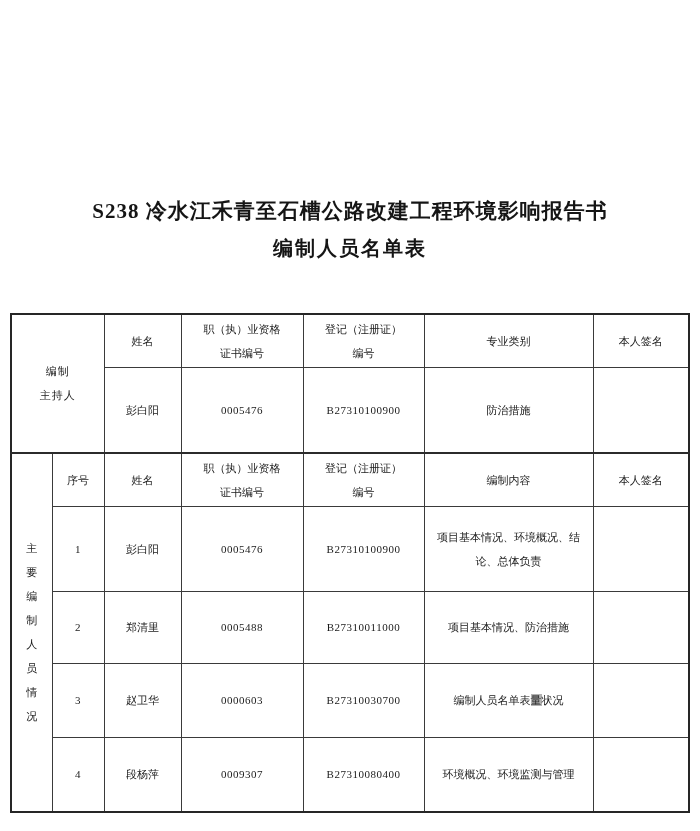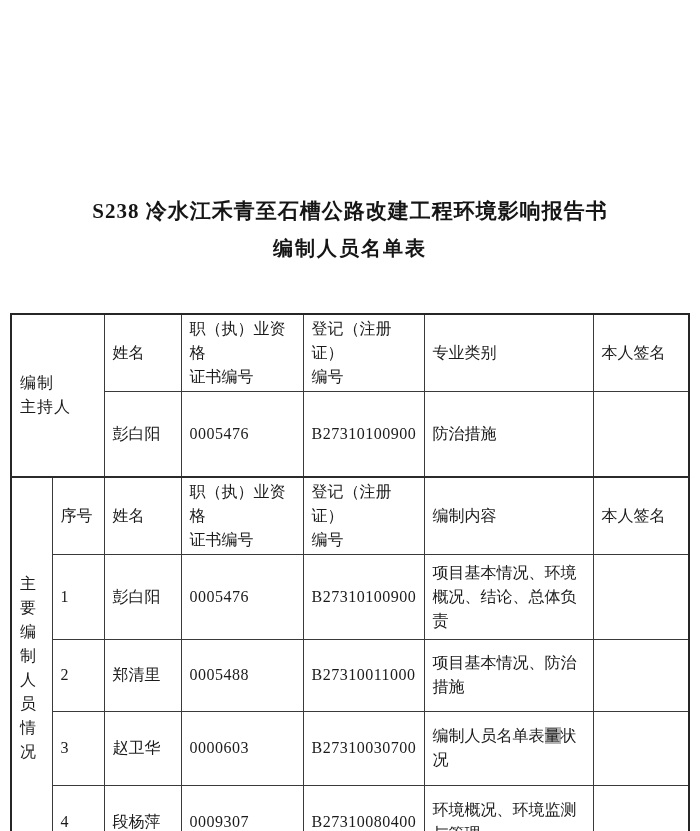--- a/index.html
+++ b/index.html
@@ -28,23 +28,23 @@
     position: absolute;
     left: 10px;
     top: 313px;
     width: 678px;
     border-collapse: collapse;
     table-layout: fixed;
     border: 2px solid #262626;
   }
   table.roster td {
     border: 1px solid #3a3a3a;
-    text-align: left;
+    text-align: center;
     vertical-align: middle;
-    font-size: 16px;
+    font-size: 11px;
     line-height: 24px;
     padding: 2px 8px;
     color: #1b1b1b;
     overflow: hidden;
   }
   tr.sec2-start > td { border-top: 2px solid #2b2b2b; }
   td.pre { white-space: pre-line; }
   td.hdr { font-size: 15px; line-height: 23px; }
   td.num { font-family: "Liberation Serif", "DejaVu Serif", serif; font-size: 15px; letter-spacing: 0.5px; }
   td.rowlabel { font-size: 15px; line-height: 26px; letter-spacing: 1px; }

